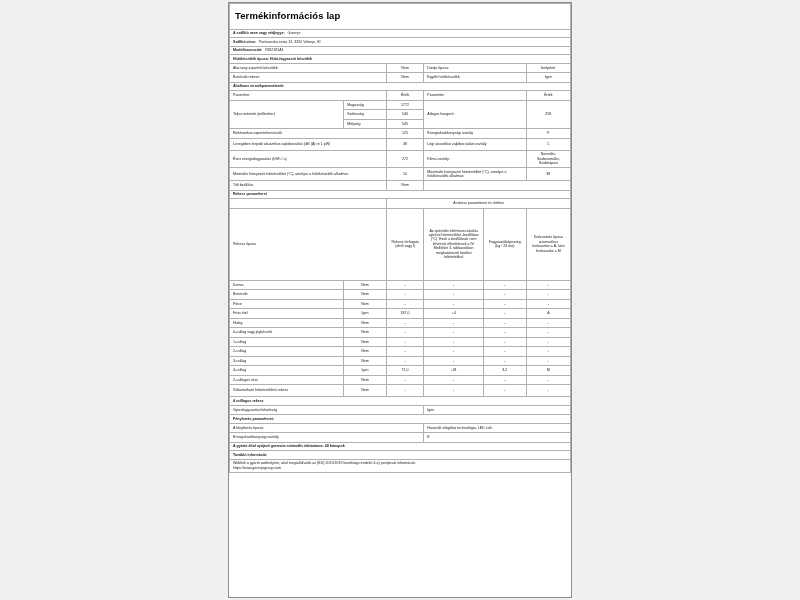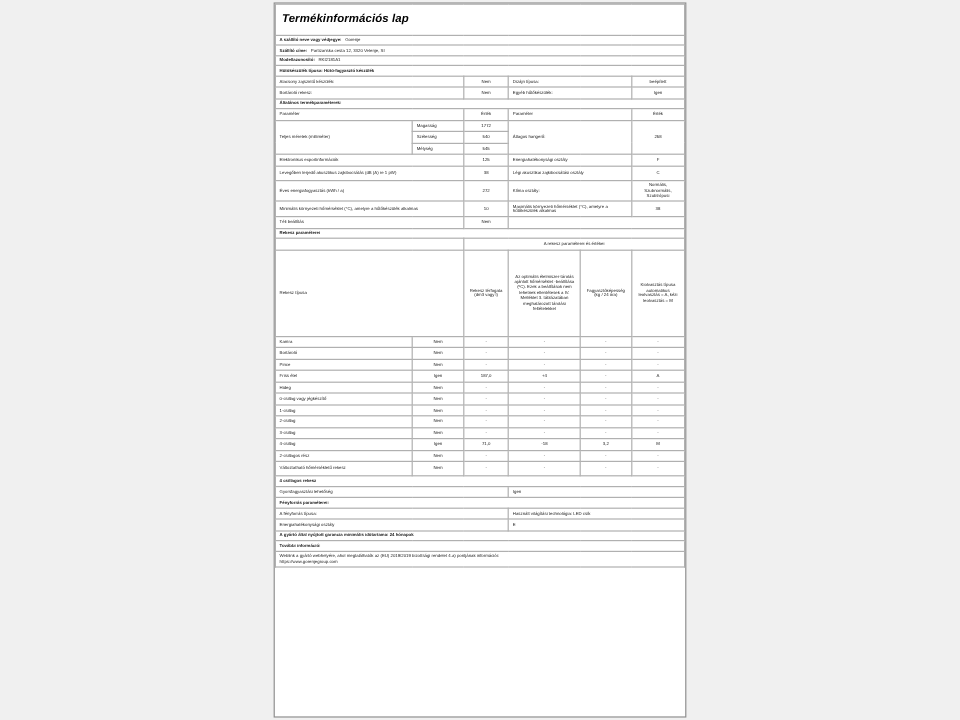--- a/index.html
+++ b/index.html
@@ -39,21 +39,20 @@
   }
   .title-cell {
     border: 1px solid #b0b0b0 !important;
     padding: 6px 5px 7px 5px !important;
   }
   .doc-title {
     font-size: 9.5px;
     font-weight: bold;
     color: #000;
     letter-spacing: 0.1px;
-    font-style: italic;
   }
   .lbl-bold { font-weight: bold; }
   .val-norm { font-weight: normal; }
   .ctr { text-align: center; }
   .sect {
     font-weight: bold;
     font-size: 3.7px;
   }
   .hdr-ctr {
     text-align: center;

